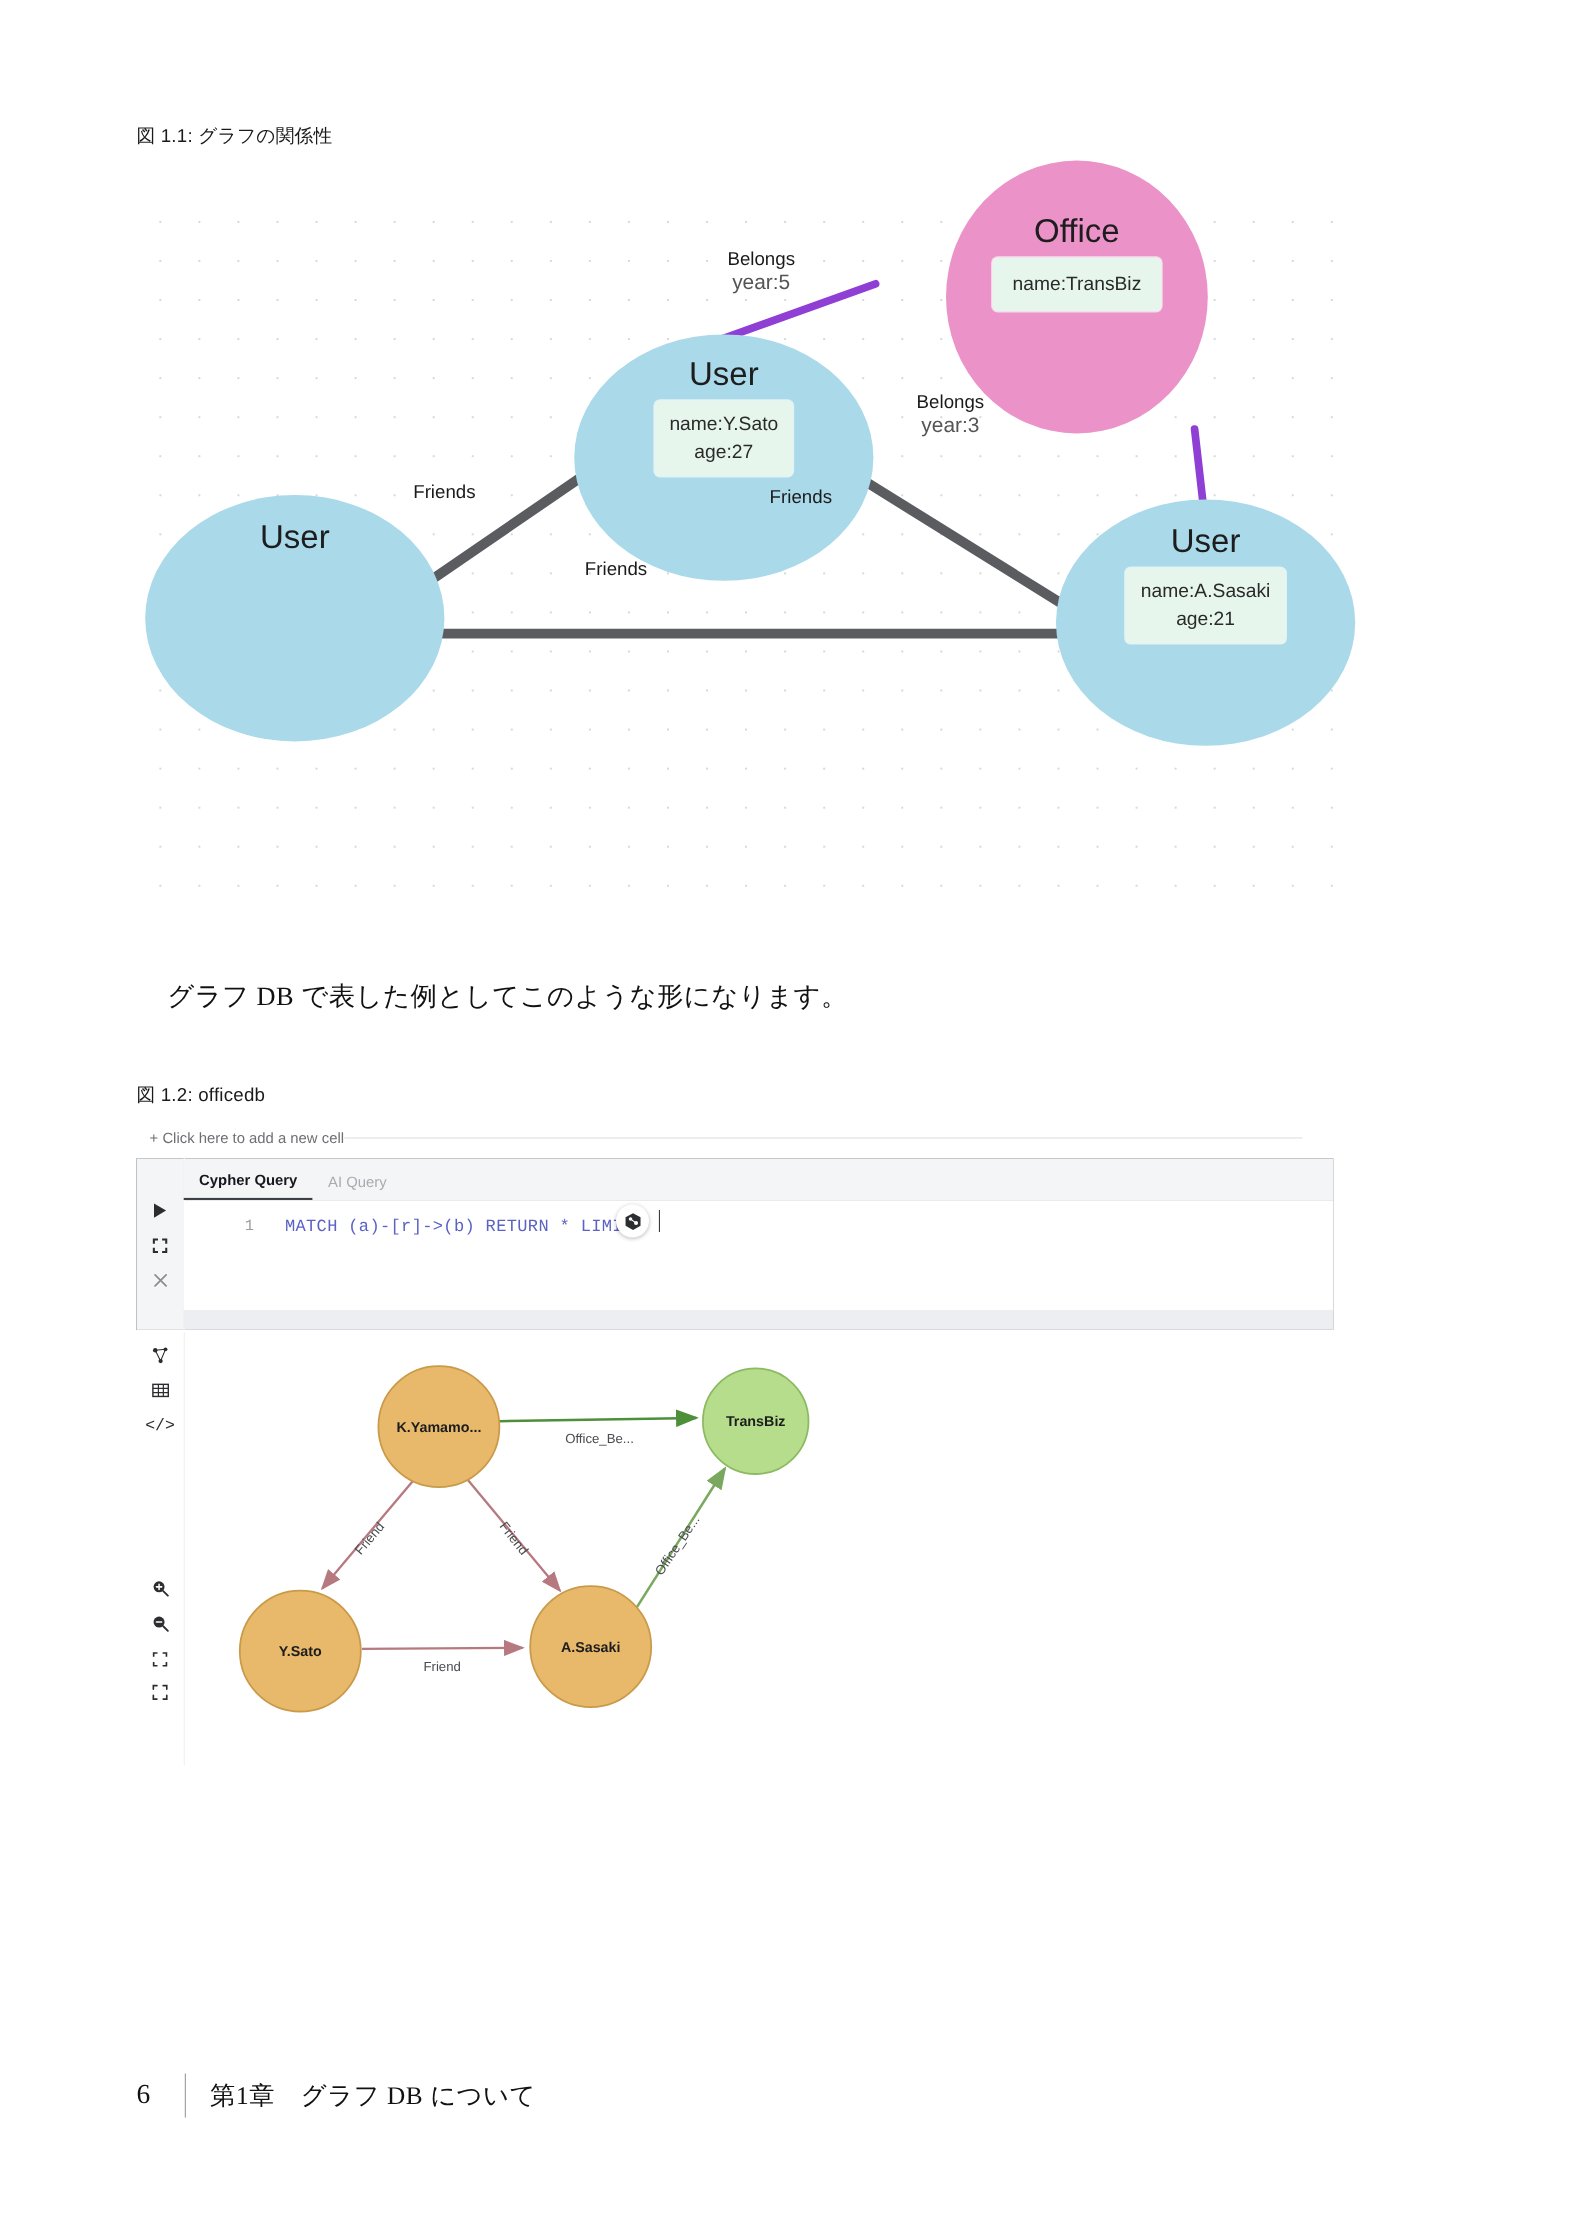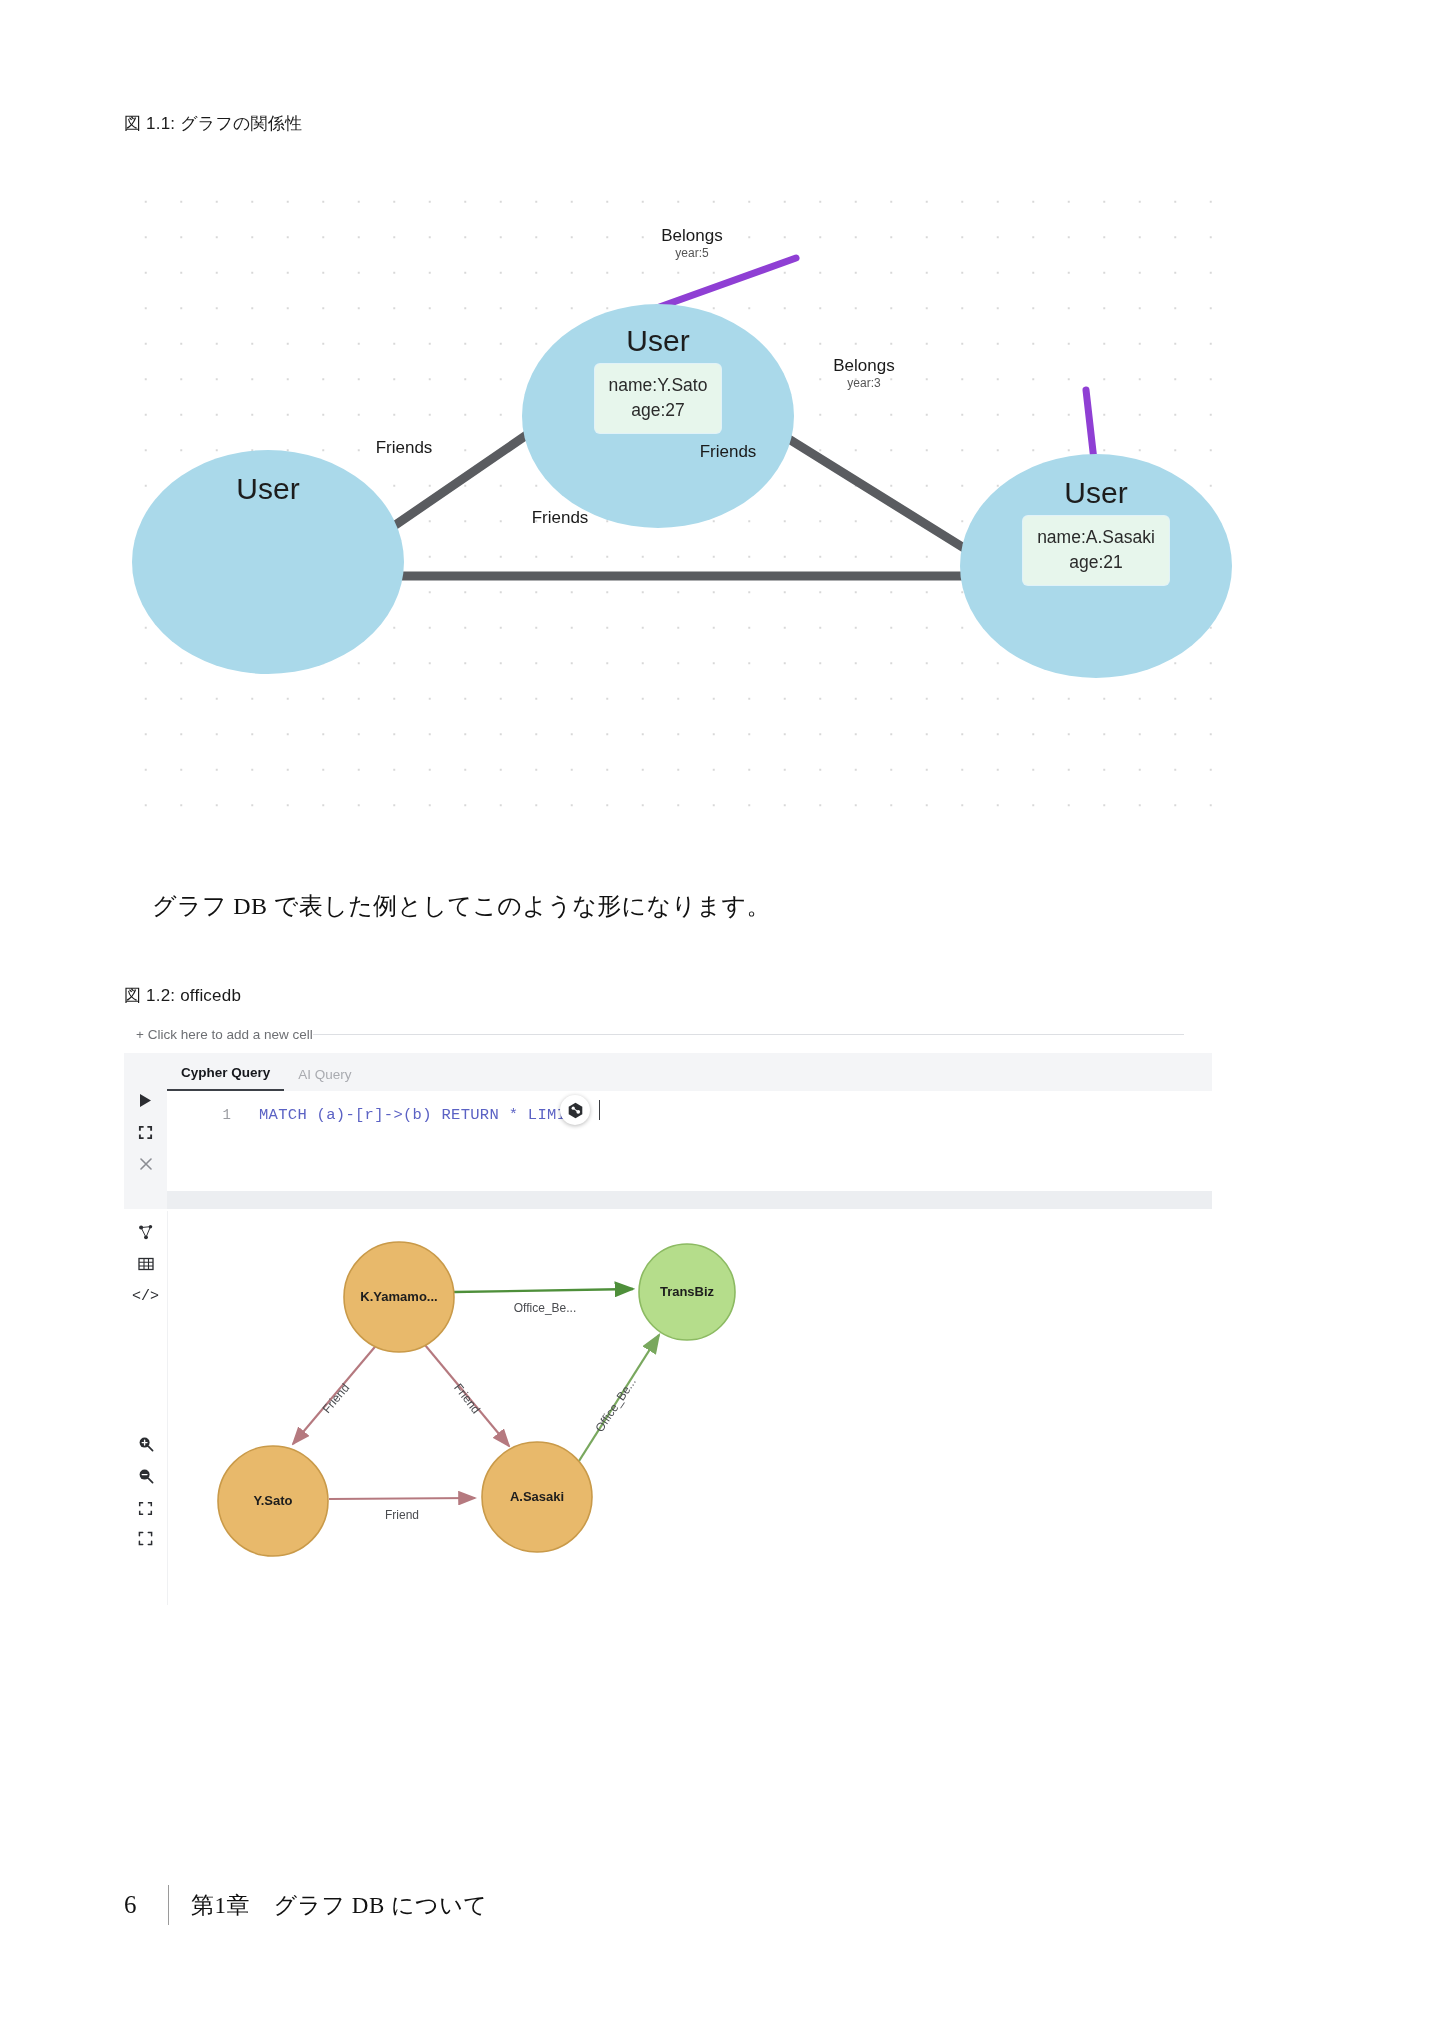--- a/index.html
+++ b/index.html
@@ -54,21 +54,21 @@
   #n-sasaki .node-title{margin-top:22px;}
   #n-office {left:736px;top:-32px;width:238px;height:248px;}
   #n-office .node-title{margin-top:48px;font-weight:400;}
   #n-office .node-props{background:#e7f6ec;padding:12px 18px;}
 
   .edge-label{
     position:absolute;text-align:center;white-space:nowrap;
     font-family:"Liberation Sans", sans-serif;
   }
   .edge-label .rel{font-size:17px;color:#1a1a1a;display:block;line-height:1.15;}
-  .edge-label .prop{font-size:12px;color:#555;display:block;line-height:1.3;}
+  .edge-label .prop{font-size:19px;color:#555;display:block;line-height:1.3;}
 
   #el-belongs5{left:458px;top:48px;width:220px;}
   #el-belongs3{left:630px;top:178px;width:220px;}
   #el-friend-left{left:190px;top:260px;width:180px;}
   #el-friend-right{left:514px;top:264px;width:180px;}
   #el-friend-bottom{left:346px;top:330px;width:180px;}
 
   
   #para{
     position:absolute;left:152px;top:890px;font-size:24px;color:#111;
@@ -189,20 +189,26 @@
 
       <line x1="962" y1="212" x2="972" y2="300" stroke="#8f3fd4" stroke-width="7" stroke-linecap="round"></line>
 
       <line x1="232" y1="374" x2="404" y2="256" stroke="#5a5c60" stroke-width="9" stroke-linecap="round"></line>
 
       <line x1="660" y1="258" x2="856" y2="380" stroke="#5a5c60" stroke-width="9" stroke-linecap="round"></line>
 
       <line x1="222" y1="398" x2="852" y2="398" stroke="#5a5c60" stroke-width="9" stroke-linecap="round"></line>
     </svg>
 
+    <div class="node office" id="n-office">
+      <div class="node-title">Office</div>
+      <div class="node-props">
+        <div>name:TransBiz</div>
+      </div>
+    </div>
 
     <div class="node user" id="n-sato">
       <div class="node-title">User</div>
       <div class="node-props">
         <div>name:Y.Sato</div>
         <div>age:27</div>
       </div>
     </div>
 
     <div class="node user" id="n-yama">

